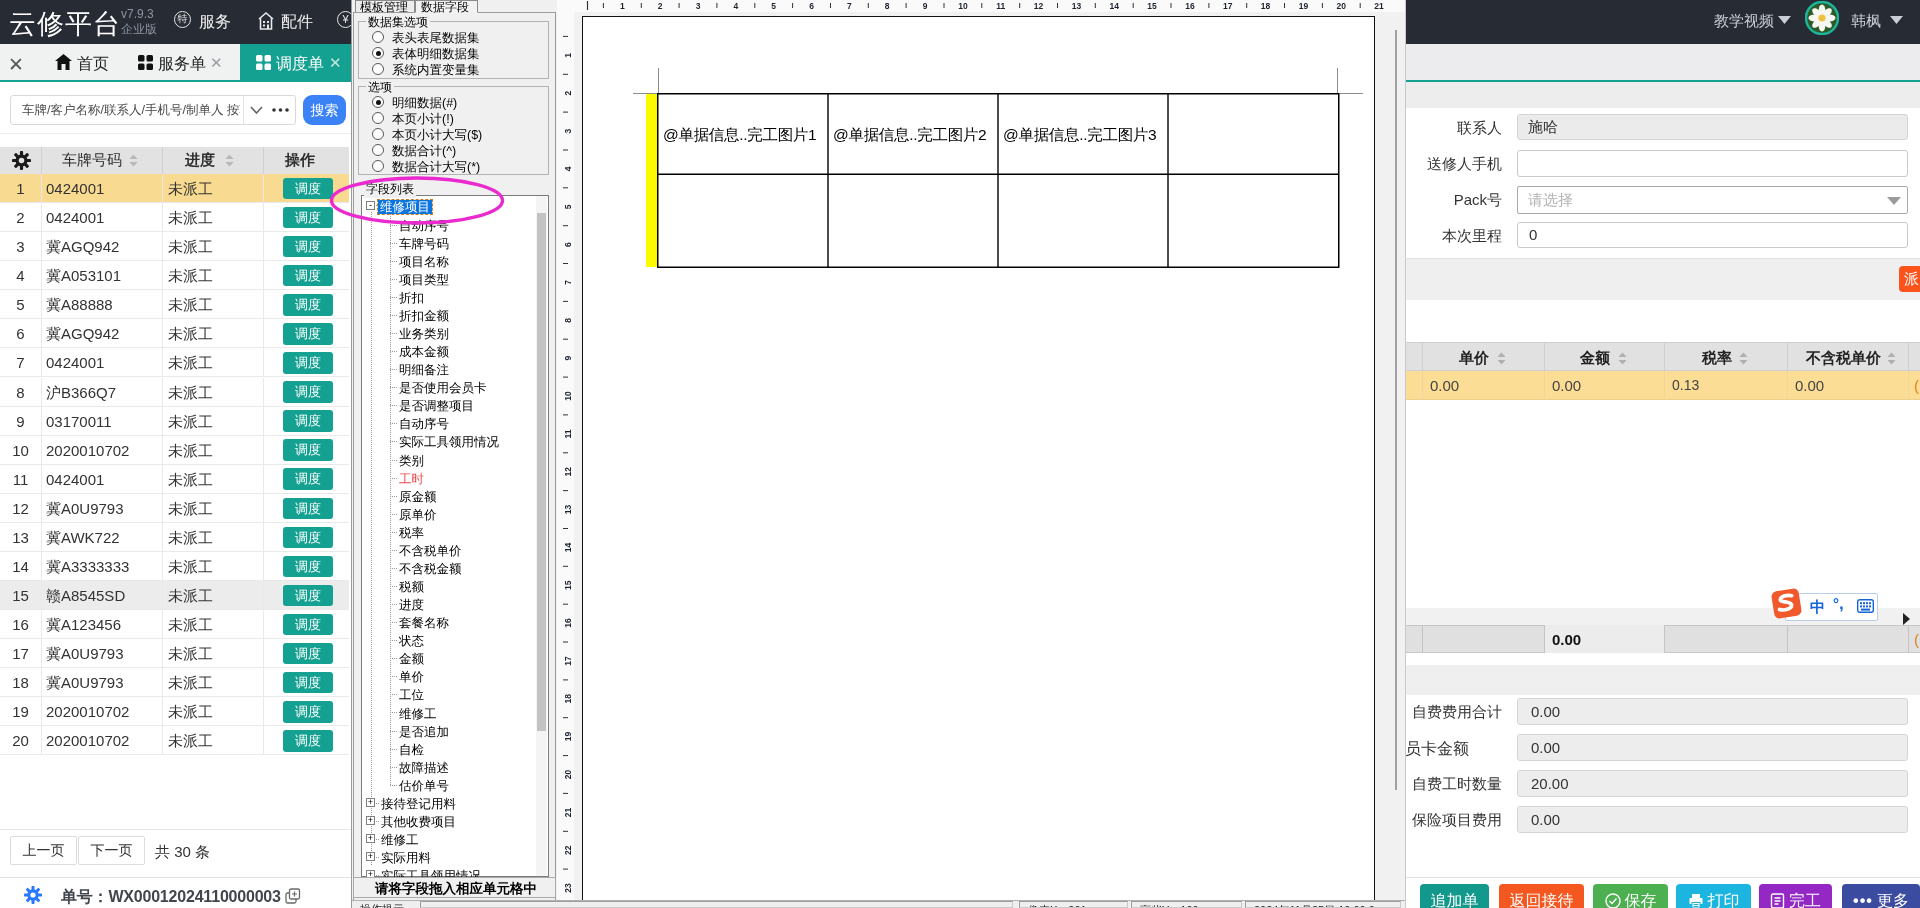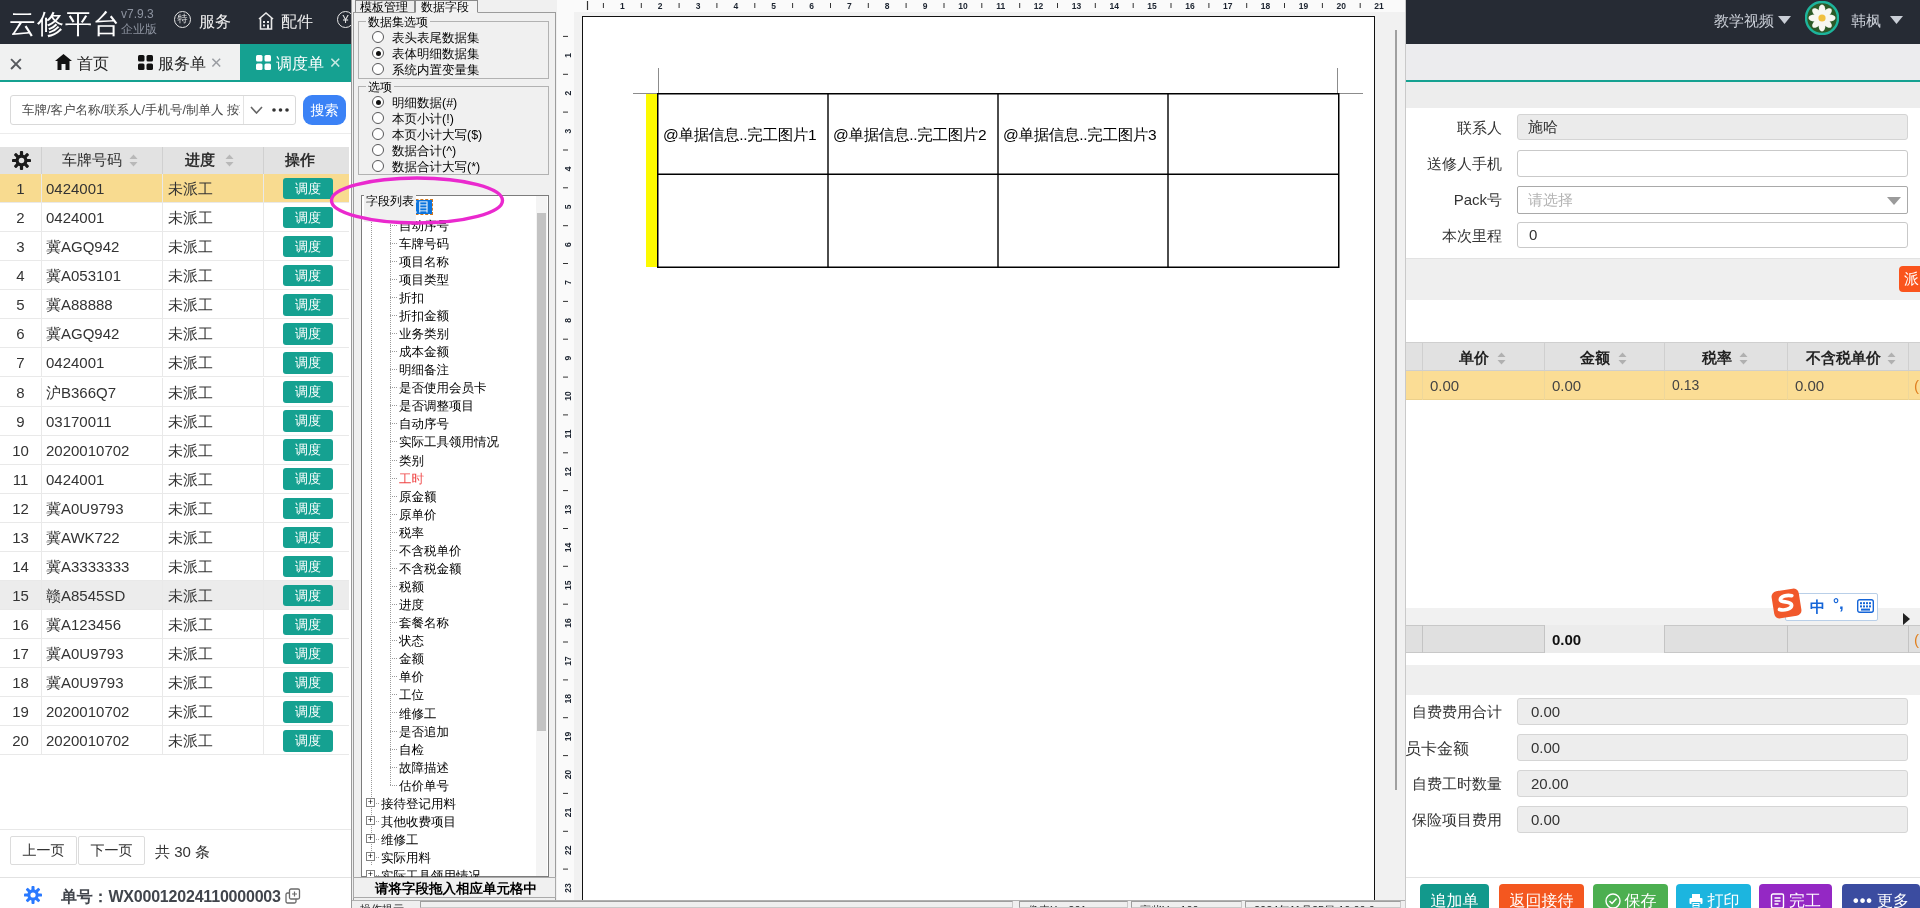--- a/index.html
+++ b/index.html
@@ -434,21 +434,21 @@
 <div class="a" style="left:375.5px;top:99.5px;width:5px;height:5px;border-radius:50%;background:#111"></div>
 <div class="a" style="left:392px;top:95px;font-size:12.5px;color:#000">明细数据(#)</div>
 <div class="a" style="left:372px;top:112px;width:12px;height:12px;border:1px solid #58585a;border-radius:50%;background:#fff"></div>
 <div class="a" style="left:392px;top:111px;font-size:12.5px;color:#000">本页小计(!)</div>
 <div class="a" style="left:372px;top:128px;width:12px;height:12px;border:1px solid #58585a;border-radius:50%;background:#fff"></div>
 <div class="a" style="left:392px;top:127px;font-size:12.5px;color:#000">本页小计大写($)</div>
 <div class="a" style="left:372px;top:144px;width:12px;height:12px;border:1px solid #58585a;border-radius:50%;background:#fff"></div>
 <div class="a" style="left:392px;top:143px;font-size:12.5px;color:#000">数据合计(^)</div>
 <div class="a" style="left:372px;top:160px;width:12px;height:12px;border:1px solid #58585a;border-radius:50%;background:#fff"></div>
 <div class="a" style="left:392px;top:159px;font-size:12.5px;color:#000">数据合计大写(*)</div>
-<div class="a" style="left:364px;top:181px;font-size:12px;color:#000;background:#f0f0f0;padding:12px 2px;z-index:3">字段列表</div>
+<div class="a" style="left:364px;top:181px;font-size:12px;color:#000;background:#f0f0f0;padding:0 2px;z-index:3">字段列表</div>
 <div class="a" style="left:361px;top:195px;width:188px;height:682px;border:1px solid #7c7c7c;background:#fff;overflow:hidden"></div>
 <div class="a" style="left:0;top:0;width:1920px;height:877px;overflow:hidden">
     <div class="a" style="left:371px;top:212px;width:1px;height:654px;background-image:repeating-linear-gradient(to bottom,#9a9a9a 0 1px,transparent 1px 2px)"></div>
     <div class="a" style="left:390px;top:212px;width:1px;height:572.77px;background-image:repeating-linear-gradient(to bottom,#9a9a9a 0 1px,transparent 1px 2px)"></div>
     <div class="a" style="left:366px;top:201px;width:9px;height:9px;border:1px solid #808080;background:#fff;font-size:9px;line-height:7px;text-align:center;color:#000">-</div>
     <div class="a" style="left:376px;top:205px;width:3px;height:1px;background-image:repeating-linear-gradient(to right,#9a9a9a 0 1px,transparent 1px 2px)"></div>
     <div class="a" style="left:378px;top:199.5px;background:#0c74dd;color:#fff;font-size:12.5px;padding:0 2px;line-height:14px;outline:1px dashed #d07820;z-index:2">维修项目</div>
     <div class="a" style="left:390px;top:224.6px;width:7px;height:1px;background-image:repeating-linear-gradient(to right,#9a9a9a 0 1px,transparent 1px 2px)"></div>
     <div class="a" style="left:399px;top:217.6px;font-size:12.5px;color:#000;white-space:nowrap">自动序号</div>
     <div class="a" style="left:390px;top:242.67px;width:7px;height:1px;background-image:repeating-linear-gradient(to right,#9a9a9a 0 1px,transparent 1px 2px)"></div>

